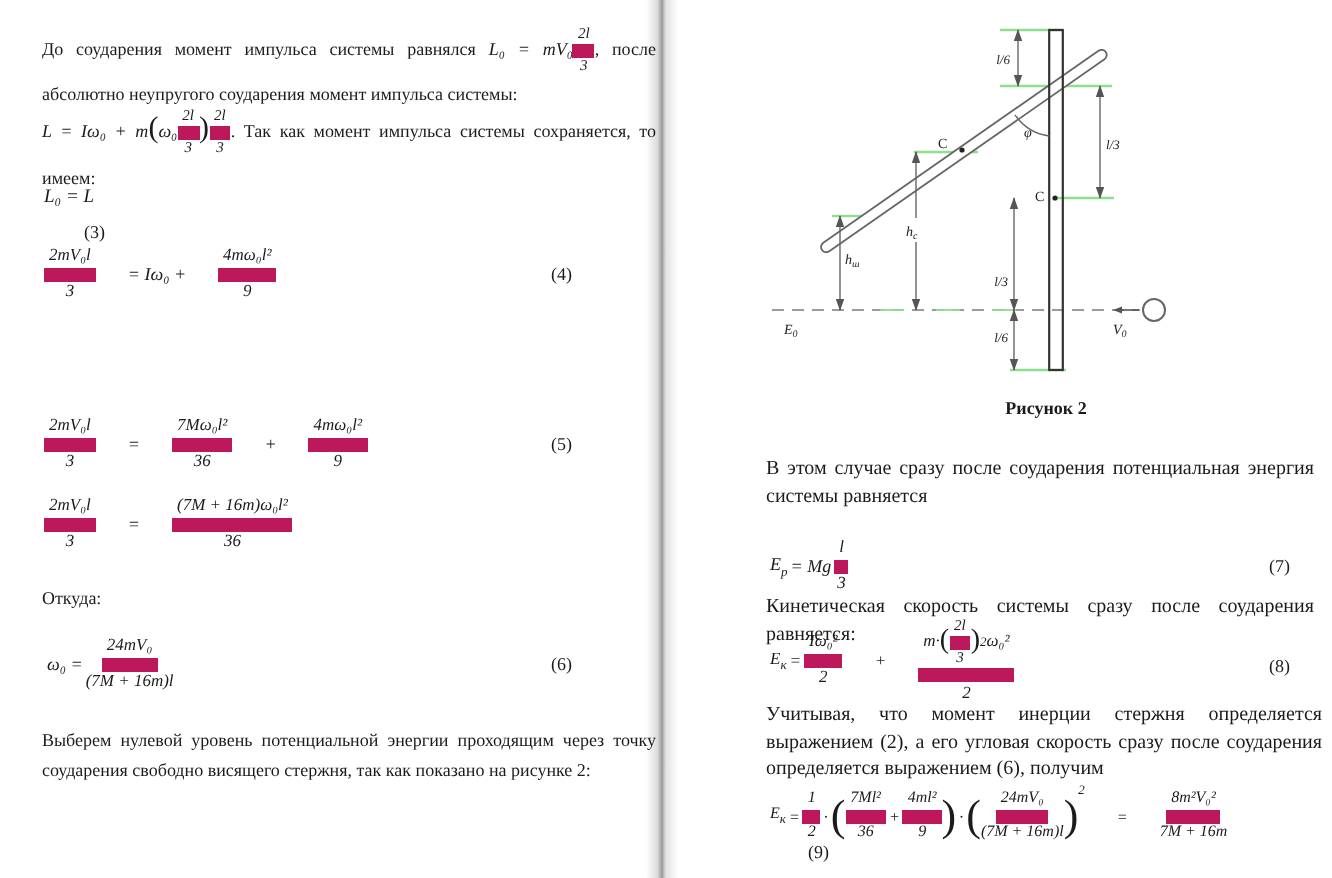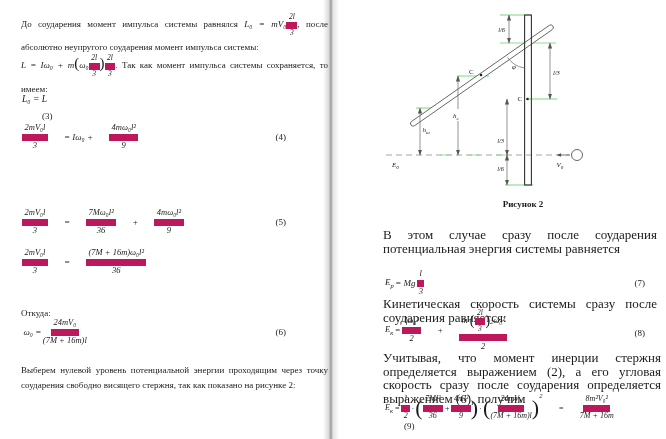--- a/index.html
+++ b/index.html
@@ -2,21 +2,21 @@
 <html><head>
 <meta charset="utf-8">
 <style>
   html,body { margin:0; padding:0; background:#fff; }
   .page { position:relative; width:666px; height:439px; background:#ffffff;
           font-family:"Liberation Serif","DejaVu Serif",serif; color:#1b1b1b; overflow:hidden; }
   .divider { position:absolute; top:0; height:439px; width:16px;
              background:linear-gradient(90deg,#ffffff 0%,#dcdcdc 35%,#9a9a9a 50%,#e2e2e2 62%,#ffffff 100%); }
   .para { position:absolute; margin:0; text-align:justify; }
   .lpara { font-size:9px;  line-height:19px; }
-  .rpara { font-size:13px; line-height:13.6px; }
+  .rpara { font-size:10px; line-height:13.6px; }
   .mi { font-style:italic; }
   .eqrow { position:absolute; display:flex; align-items:center; font-style:italic; white-space:nowrap; }
   .eqnum { position:absolute; font-style:normal; font-size:9px; text-align:right; }
   .frac { display:inline-flex; flex-direction:column; align-items:center; vertical-align:middle;
           font-style:italic; line-height:1.12; text-align:center; }
   .frac > .n { display:inline-flex; align-items:center; justify-content:center;
                border-bottom:7px solid #be185d; padding:0 2.5px 0.5px; }
   .frac > .d { padding-top:0.5px; }
   .op { margin:0 16px; }
   .op2 { margin:0 1.5px;text-align:center; }
@@ -94,21 +94,21 @@
         <span class="n">2mV₀l</span>
         <span class="d">3</span>
       </span>
     <span class="op">=</span>
     <span class="frac f85">
         <span class="n">(7M + 16m)ω₀l²</span>
         <span class="d">36</span>
       </span>
   </div>
 
-  <p class="para lpara" style="left:21px; top:304px; width:307px;">Откуда:</p>
+  <p class="para lpara" style="left:21px; top:290px; width:307px;">Откуда:</p>
 
   <div class="eqrow" style="left:22px; top:318px; height:28px; font-size:9px;">
     <span class="op2">ω₀ =</span>
     <span class="frac f85">
         <span class="n">24mV₀</span>
         <span class="d">(7M + 16m)l</span>
       </span>
   </div>
   <div class="eqnum" style="left:258px; top:327px; width:28px;">(6)</div>
 

